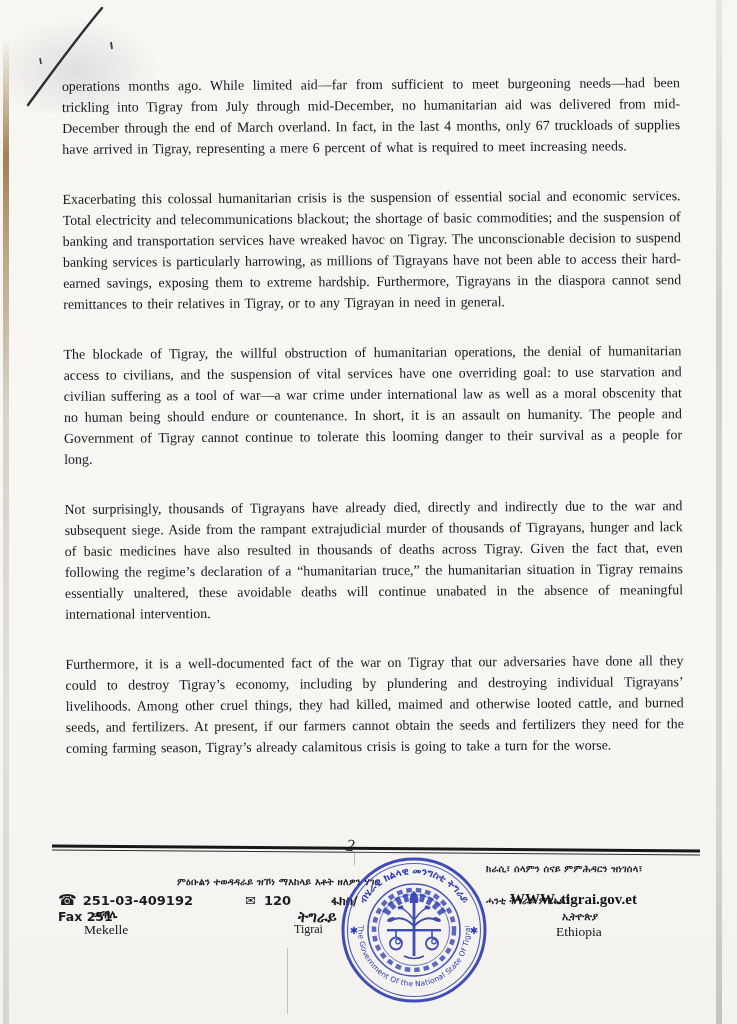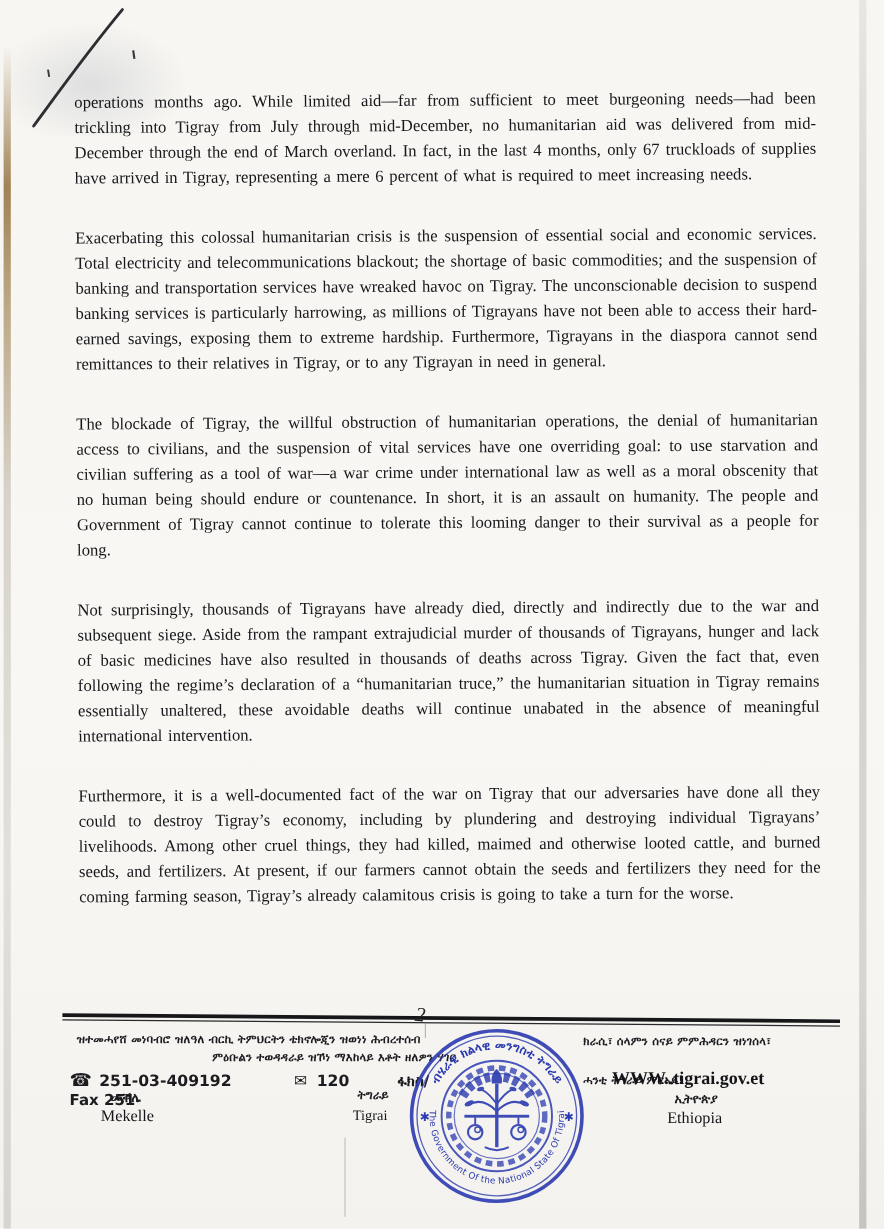--- a/index.html
+++ b/index.html
@@ -46,21 +46,21 @@
   .crease{position:absolute;left:287px;top:110px;width:1px;height:66px;background:rgba(120,120,125,.4);}
   .am{font-weight:700;color:#1b1b20;}
   .f-left-am1{position:absolute;left:64px;top:23px;width:300px;font-size:9.6px;letter-spacing:.2px;}
   .f-left-am2{position:absolute;left:100px;top:38px;width:280px;font-size:9.6px;letter-spacing:.2px;text-align:right;}
   .contact-row{position:absolute;left:58px;top:53px;width:320px;font-size:13px;font-weight:700;color:#1b1b20;}
   .contact-row .phone-ic{font-size:15px;margin-right:6px;}
   .contact-row .mail-ic{margin-left:52px;margin-right:8px;}
   .contact-row .fax{margin-left:40px;font-size:12.5px;}
   .city-am{position:absolute;left:92px;top:70px;font-size:11px;}
   .city-en{position:absolute;left:84px;top:84px;font-family:"Liberation Serif",serif;font-size:13.5px;color:#15151a;}
-  .region-am{position:absolute;left:298px;top:70px;font-size:10px;}
+  .region-am{position:absolute;left:298px;top:70px;font-size:15px;}
   .region-en{position:absolute;left:294px;top:84px;font-family:"Liberation Serif",serif;font-size:12px;color:#15151a;}
   .f-right-am1{position:absolute;left:486px;top:25px;width:250px;font-size:9.6px;letter-spacing:.2px;}
   .f-right-am2{position:absolute;left:486px;top:40px;width:200px;font-size:9.6px;letter-spacing:.2px;margin-top:17px;}
   .website{position:absolute;left:510px;top:53px;font-family:"Liberation Serif",serif;font-weight:700;font-size:15px;color:#141418;}
   .country-am{position:absolute;left:562px;top:72px;font-size:10.5px;}
   .country-en{position:absolute;left:556px;top:86px;font-family:"Liberation Serif",serif;font-size:13.5px;color:#15151a;}
   .stamp{position:absolute;left:334px;top:12px;width:160px;height:160px;}
 </style>
 </head>
 <body>
@@ -85,21 +85,20 @@
 
 <div class="footer">
   <div class="divider">
     <div class="thick"></div>
       <div class="thin"></div>
   </div>
   <div class="pg-num">2</div>
   <div class="pencil-bracket"></div>
   <div class="crease"></div>
 
-  <div class="am f-left-am1">ዝተመሓየሸ መነባብሮ ዝለዓለ ብርኪ ትምህርትን ቴክኖሎጂን ዝወነነ ሕብረተሰብ</div>
   <div class="am f-left-am2">ምዕቡልን ተወዳዳራይ ዝኾነ ማእከላይ እቶት ዘለዎን ሃገር</div>
 
   <div class="contact-row">
     <span class="phone-ic">☎</span><span>251-03-409192</span><span class="mail-ic">✉</span><span>120</span><span class="fax">ፋክስ/ Fax 251-</span>
   </div>
 
   <div class="am city-am">መቐለ</div>
   <div class="city-en">Mekelle</div>
   <div class="am region-am">ትግራይ</div>
   <div class="region-en">Tigrai</div>

